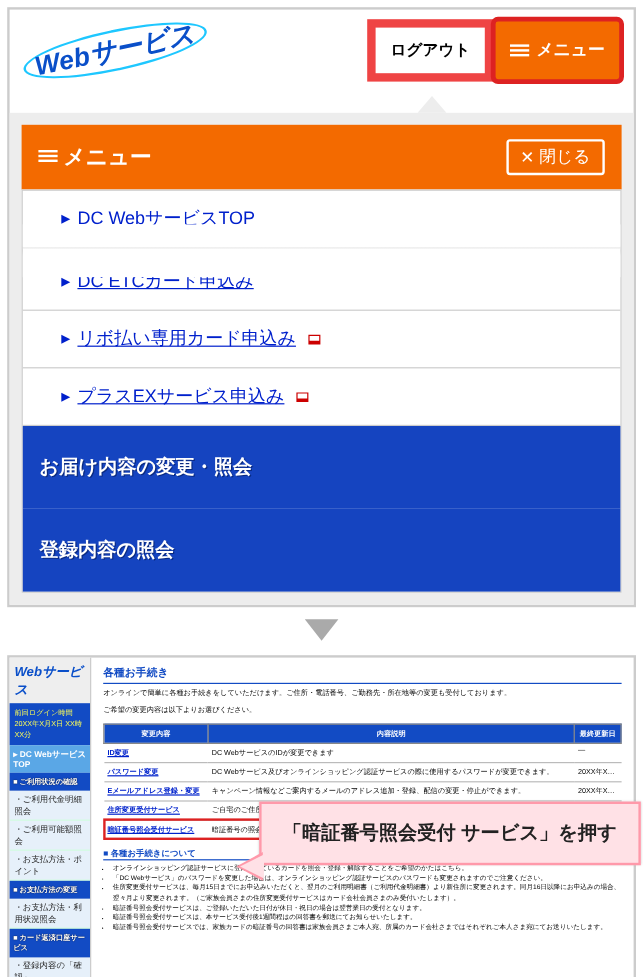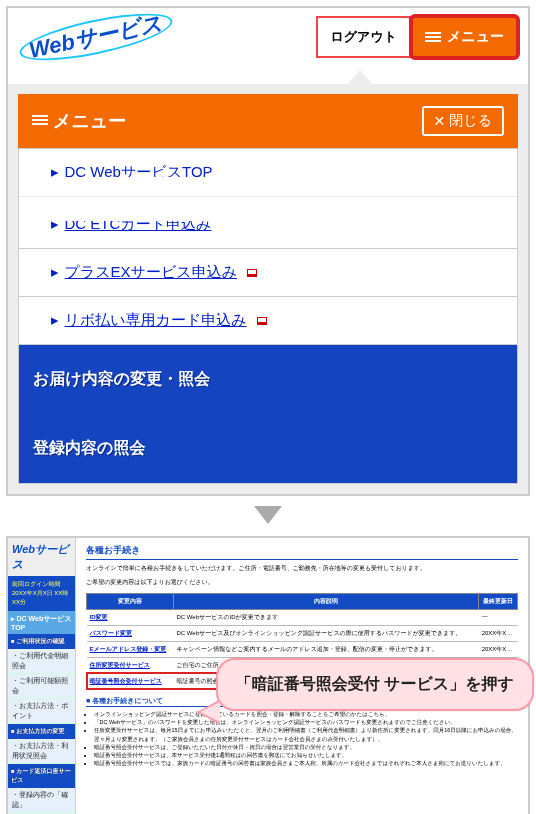--- a/index.html
+++ b/index.html
@@ -3,21 +3,21 @@
 <meta charset="utf-8">
 <style>
   *{box-sizing:border-box;margin:0;padding:0}
   body{font-family:"Hiragino Kaku Gothic Pro","Meiryo",sans-serif;background:#fff;width:536px}
   
   .s1{border:2px solid #ccc;margin:6px 6px 10px 6px;position:relative}
   .s1-hdr{display:flex;align-items:center;justify-content:space-between;padding:8px 10px}
   .logo{font-size:22px;font-style:italic;color:#0a4fc9;font-weight:bold}
   .logo .swoosh{display:inline-block;border:2px solid #1ec7ff;border-radius:50%;padding:0 8px;transform:rotate(-12deg)}
   .hdr-btns{display:flex;gap:0}
-  .btn-logout{background:#fff;border:2px solid #ef4444;padding:10px 12px;font-weight:bold;font-size:13px}
+  .btn-logout{background:#fff;border:7px solid #ef4444;padding:10px 12px;font-weight:bold;font-size:13px}
   .btn-menu{background:#f36a00;color:#fff;border:none;padding:10px 14px;font-weight:bold;font-size:14px;display:flex;align-items:center;gap:6px}
   .hl-red{outline:4px solid #d22;outline-offset:-2px;border-radius:4px}
   .hamb{display:inline-block;width:16px}
   .hamb span{display:block;height:2px;background:#fff;margin:2px 0}
   .pointer{width:0;height:0;border-left:12px solid transparent;border-right:12px solid transparent;border-bottom:14px solid #ededed;margin:4px auto 0;position:relative;left:92px}
   .menu-wrap{background:#ededed;padding:10px}
   .menu-title{background:#f36a00;color:#fff;padding:12px 14px;display:flex;justify-content:space-between;align-items:center;font-size:18px;font-weight:bold}
   .btn-close{background:transparent;border:2px solid #fff;color:#fff;padding:4px 10px;font-size:14px;border-radius:3px;display:flex;gap:4px;align-items:center}
   .mlist{border:1px solid #ccc;background:#fff}
   .mitem{padding:14px 32px;border-bottom:1px solid #ccc;font-size:15px;color:#0020cc}
@@ -40,21 +40,21 @@
   .ptitle{font-size:9px;font-weight:bold;color:#124bc4;border-bottom:1px solid #124bc4;padding-bottom:2px;margin-bottom:4px}
   .pdesc{font-size:6px;line-height:1.4;margin-bottom:6px}
   .tbl{width:100%;border-collapse:collapse;font-size:6px}
   .tbl th{background:#124bc4;color:#fff;padding:3px;border:1px solid #888}
   .tbl td{padding:3px;border-bottom:1px solid #bbb;vertical-align:top}
   .tbl td:first-child a{color:#0022cc;text-decoration:underline;font-weight:bold}
   .row-hl{outline:2px solid #d22;outline-offset:-1px}
   .subhdr{font-size:7px;font-weight:bold;color:#124bc4;margin:6px 0 3px;border-bottom:1px solid #124bc4}
   .notes{font-size:5.5px;line-height:1.5}
   .notes li{margin-left:8px;list-style:disc}
-  .callout{position:absolute;right:-6px;top:120px;background:#ffe1e6;border:2px solid #f9a;border-radius:19px;padding:14px 18px;font-size:16px;font-weight:bold;text-align:center;color:#222;z-index:5;box-shadow:0 0 2px rgba(0,0,0,.2)}
+  .callout{position:absolute;right:-6px;top:120px;background:#ffe1e6;border:2px solid #f9a;border-radius:0;padding:14px 18px;font-size:16px;font-weight:bold;text-align:center;color:#222;z-index:5;box-shadow:0 0 2px rgba(0,0,0,.2)}
   .callout::before{content:"";position:absolute;left:-18px;top:42px;border-top:10px solid transparent;border-bottom:10px solid transparent;border-right:20px solid #ffe1e6}
   .callout::after{content:"";position:absolute;left:-21px;top:40px;border-top:12px solid transparent;border-bottom:12px solid transparent;border-right:22px solid #f9a;z-index:-1}
   .red{color:#d00}
 </style>
 </head>
 <body>
 
 <div class="s1">
   <div class="s1-hdr">
     <div class="logo"><span class="swoosh">Webサービス</span></div>
@@ -76,22 +76,22 @@
       <span><span class="hamb"><span></span><span></span><span></span></span>&nbsp;<span>メニュー</span></span>
       <button class="btn-close">
           <span>✕</span>
           <span>閉じる</span>
         </button>
     </div>
     <div class="mlist">
       <div class="mitem"><span class="tri">▸</span><a>DC WebサービスTOP</a></div>
       <div class="wave-gap"></div>
       <div class="mitem"><span class="tri">▸</span><a>DC ETCカード申込み</a></div>
+      <div class="mitem"><span class="tri">▸</span><a>リボ払い専用カード申込み</a> <span class="ico-sq"></span></div>
       <div class="mitem"><span class="tri">▸</span><a>プラスEXサービス申込み</a> <span class="ico-sq"></span></div>
-      <div class="mitem"><span class="tri">▸</span><a>リボ払い専用カード申込み</a> <span class="ico-sq"></span></div>
       <div class="section-bar">お届け内容の変更・照会</div>
       <div class="section-bar">登録内容の照会</div>
     </div>
   </div>
 </div>
 
 <div class="down-arrow"></div>
 
 <div class="s2">
   <div class="side">

